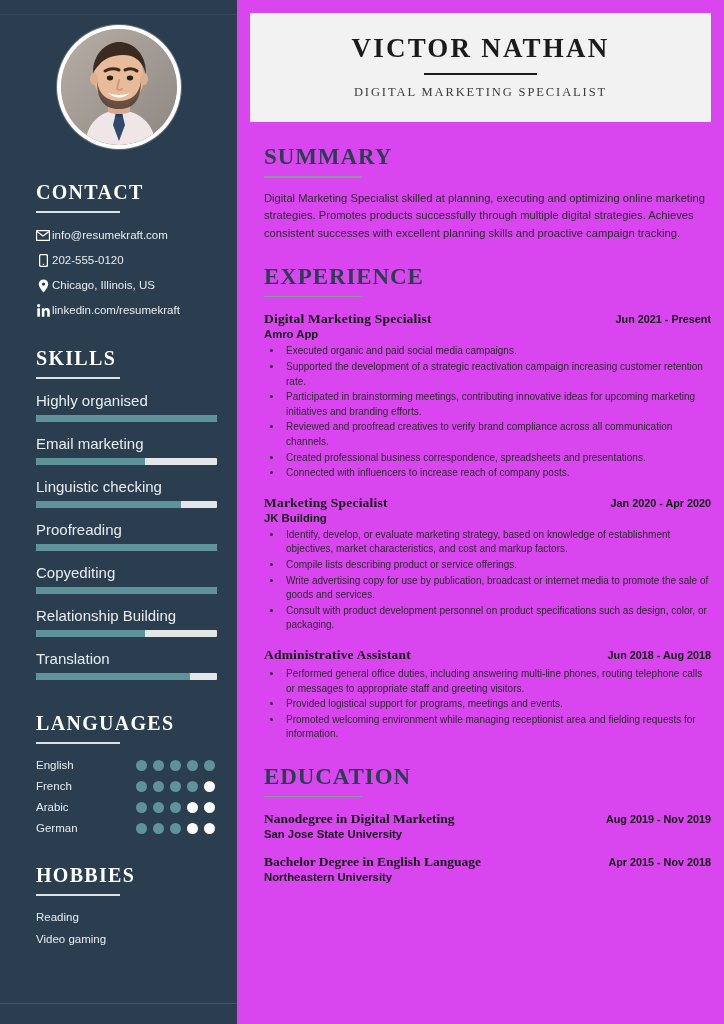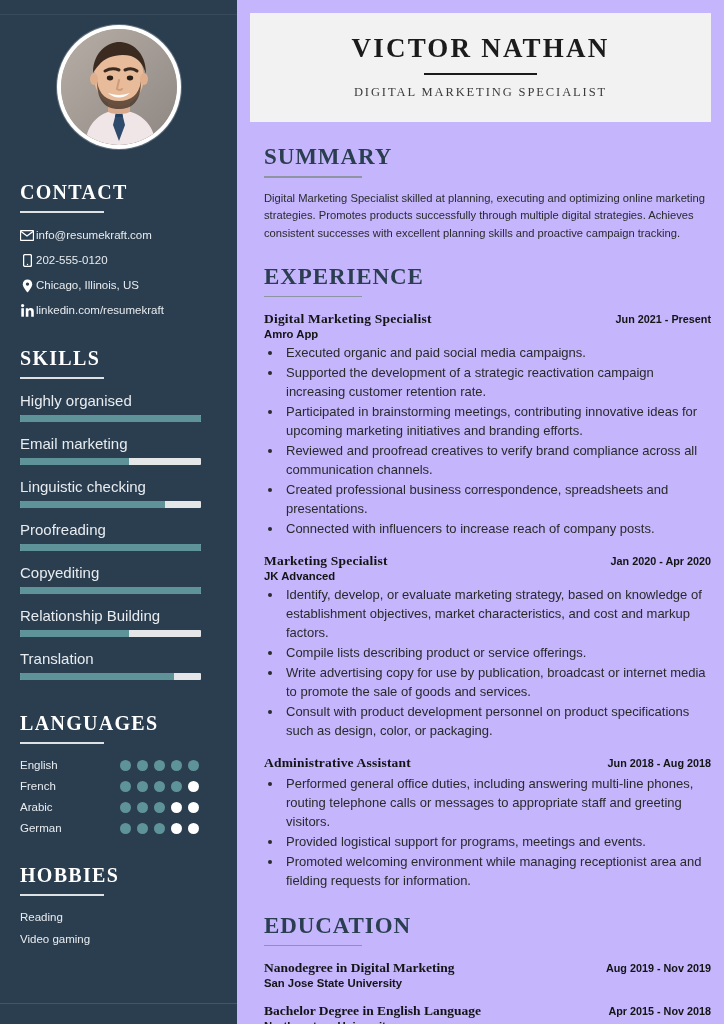--- a/index.html
+++ b/index.html
@@ -35,21 +35,21 @@
     top: 14px; left: 0; right: 0;
     height: 1px;
     background: rgba(255,255,255,0.06);
   }
   .sidebar-divider-bottom {
     position: absolute;
     top: 1003px; left: 0; right: 0;
     height: 1px;
     background: rgba(255,255,255,0.12);
   }
-  .sidebar-inner { padding: 0 20px; }
+  .sidebar-inner { padding: 0 36px; }
 
   
   .photo-wrap {
     margin: 25px auto 0 auto;
     width: 124px; height: 124px;
     border-radius: 50%;
     background: #ffffff;
     padding: 4px;
     box-shadow: 0 0 0 1px rgba(255,255,255,0.25);
   }
@@ -149,21 +149,21 @@
   .hob-list { margin-top: 15px; }
   .hob-item {
     font-size: 11.5px;
     color: #e8ecef;
     margin-bottom: 10px;
   }
 
   
   .main {
     flex: 1 1 auto;
-    background: #c4b5fd;
+    background: #d946ef;
     padding: 0;
     position: relative;
   }
   .name-band {
     background: #f2f2f2;
     margin: 13px 13px 0 13px;
     padding: 21px 10px 22px 10px;
     text-align: center;
   }
   .name {
@@ -239,21 +239,21 @@
     font-size: 11.3px;
     font-weight: bold;
     color: #141414;
     margin-top: 1px;
   }
   ul.bullets {
     margin: 4px 0 0 0;
     padding-left: 19px;
   }
   ul.bullets li {
-    font-size: 13px;
+    font-size: 10px;
     line-height: 1.46;
     color: #2a2a2a;
     margin-bottom: 1px;
     padding-left: 3px;
   }
 
   .edu { margin-top: 14px; }
   .edu-top {
     display: flex;
     justify-content: space-between;
@@ -527,21 +527,21 @@
                 <li>Reviewed and proofread creatives to verify brand compliance across all communication channels.</li>
                 <li>Created professional business correspondence, spreadsheets and presentations.</li>
                 <li>Connected with influencers to increase reach of company posts.</li>
               </ul>
             </div>
             <div class="job">
               <div class="job-top">
                 <div class="job-title">Marketing Specialist</div>
                 <div class="job-date">Jan 2020 - Apr 2020</div>
               </div>
-              <div class="job-org">JK Advanced</div>
+              <div class="job-org">JK Building</div>
               <ul class="bullets">
                 <li>Identify, develop, or evaluate marketing strategy, based on knowledge of establishment objectives, market characteristics, and cost and markup factors.</li>
                 <li>Compile lists describing product or service offerings.</li>
                 <li>Write advertising copy for use by publication, broadcast or internet media to promote the sale of goods and services.</li>
                 <li>Consult with product development personnel on product specifications such as design, color, or packaging.</li>
               </ul>
             </div>
             <div class="job">
               <div class="job-top">
                 <div class="job-title">Administrative Assistant</div>

